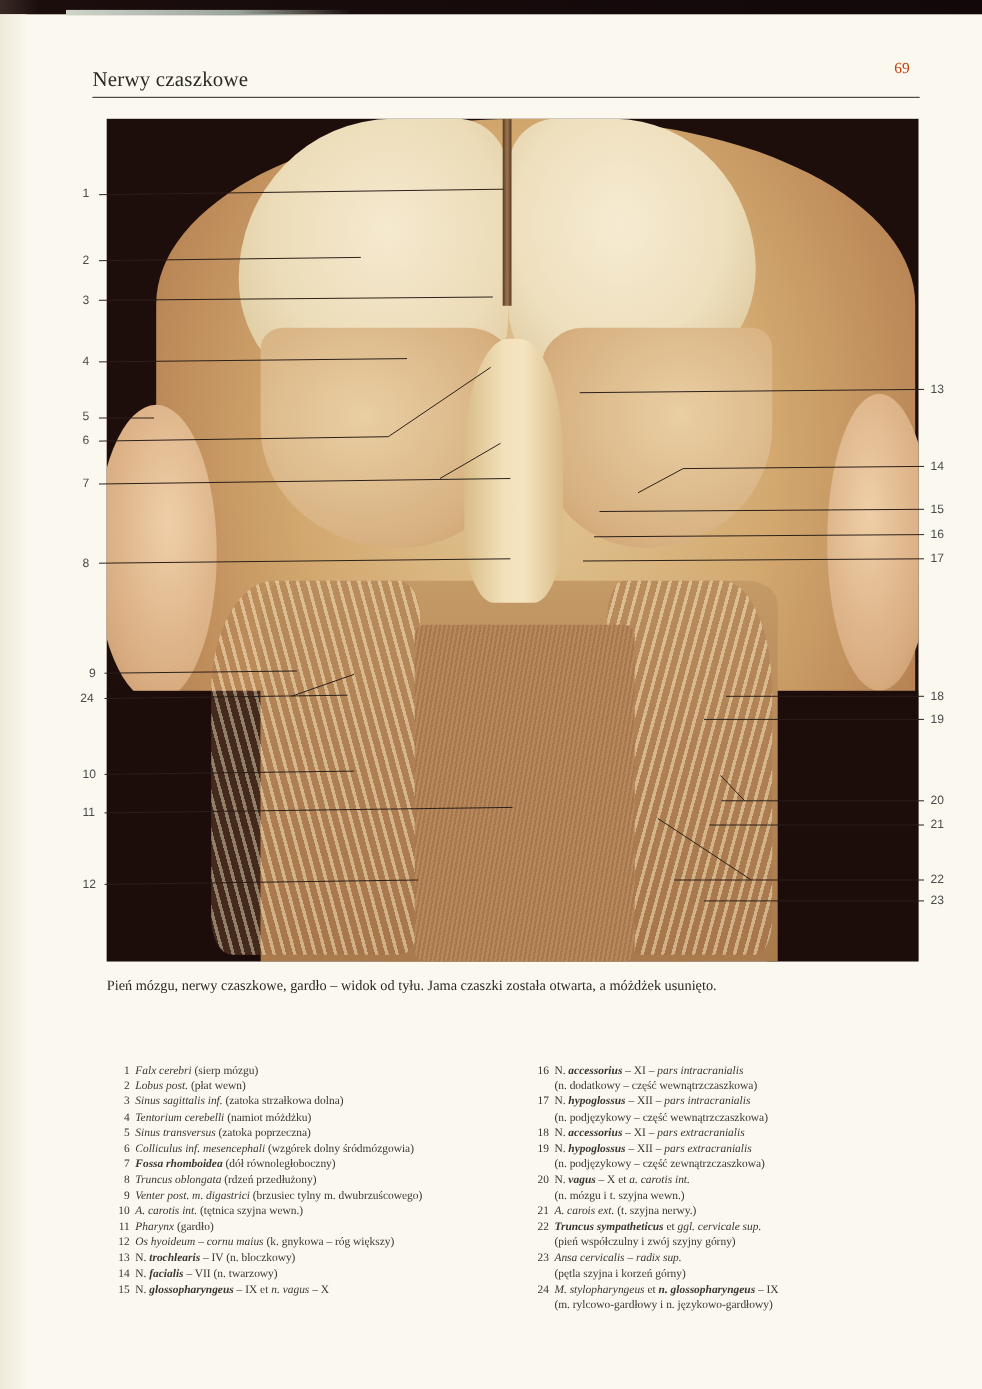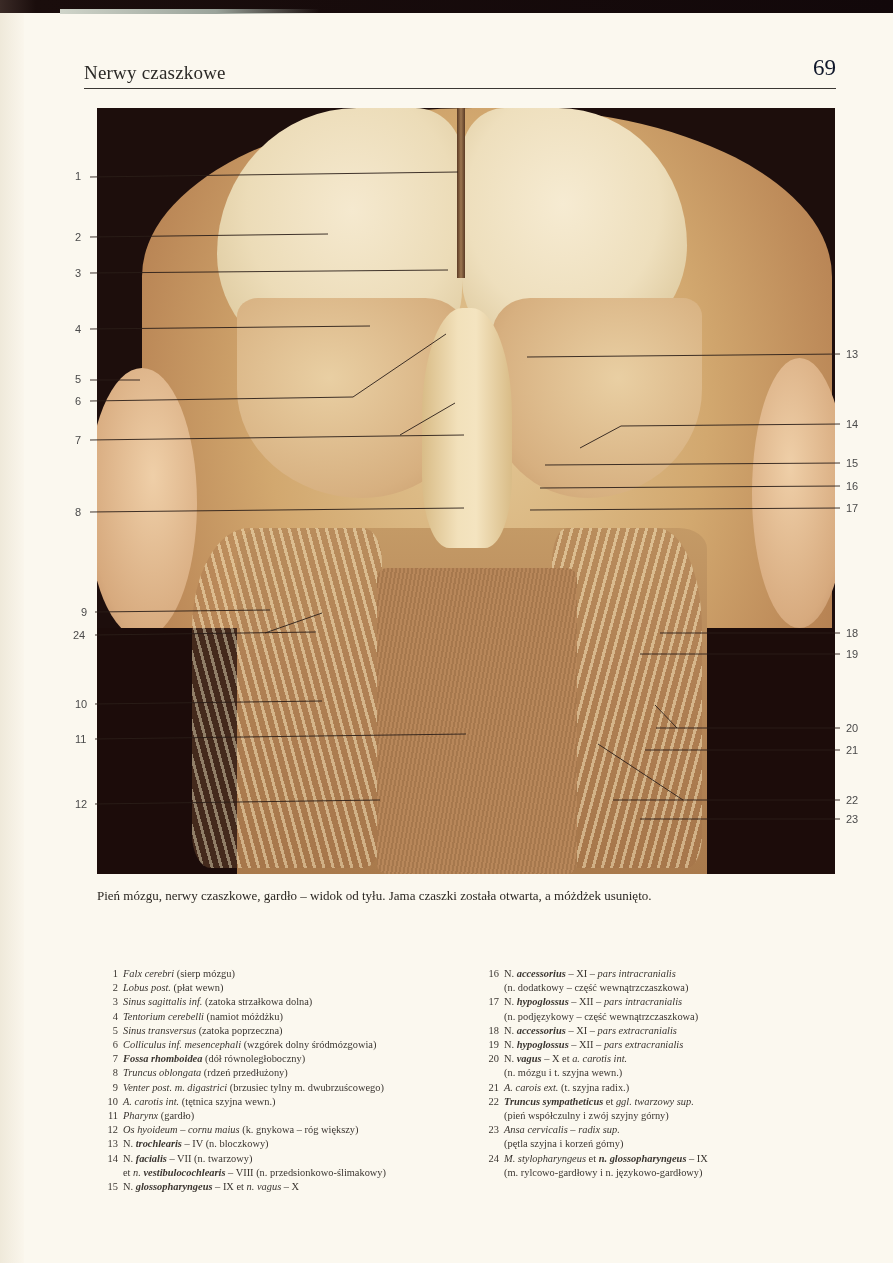--- a/index.html
+++ b/index.html
@@ -3,21 +3,21 @@
 <meta charset="utf-8">
 <style>
   html,body{margin:0;padding:0;}
   body{width:893px;height:1263px;position:relative;overflow:hidden;background:#fbf8ef;font-family:"DejaVu Serif",serif;color:#2a2622;}
   .topband{position:absolute;left:0;top:0;width:893px;height:13px;background:linear-gradient(90deg,#3a2a26 0%,#1a0d0c 4%,#12080a 100%);}
   .topband:after{content:"";position:absolute;left:60px;top:9px;width:260px;height:5px;background:linear-gradient(90deg,#cfd4c9,#9aa39a 60%,rgba(0,0,0,0));}
   .gutter{position:absolute;left:0;top:13px;width:24px;height:1250px;background:linear-gradient(90deg,#efe9da,#faf6ec);}
   .page{position:absolute;left:0;top:13px;width:893px;height:1250px;}
 
   .header-title{position:absolute;left:84px;top:62px;font-family:"Liberation Serif",serif;font-size:19px;color:#2b2926;letter-spacing:0.2px;}
-  .page-num{position:absolute;left:813px;top:55px;font-family:"Liberation Serif",serif;font-size:23px;color:#0f172a;}
+  .page-num{position:absolute;left:813px;top:55px;font-family:"Liberation Serif",serif;font-size:14px;color:#c2410c;}
   .header-rule{position:absolute;left:84px;top:88px;width:752px;height:1px;background:#3a3733;}
 
   .figure{position:absolute;left:97px;top:108px;width:738px;height:766px;overflow:hidden;background:#1d0e0c;}
   .layer{position:absolute;}
   .skull{left:45px;top:0;width:690px;height:766px;border-radius:48% 48% 30% 30% / 22% 22% 10% 10%;
     background:radial-gradient(ellipse at 50% 40%,#e3c795 0%,#d2a86f 45%,#b98555 75%,#9d6a42 100%);}
   .brain-l{left:120px;top:0;width:245px;height:255px;border-radius:60% 20% 30% 45%;
     background:radial-gradient(ellipse at 55% 40%,#f5e9cf 0%,#ecdcb8 55%,#d8c294 100%);}
   .brain-r{left:365px;top:0;width:225px;height:240px;border-radius:20% 60% 45% 30%;
     background:radial-gradient(ellipse at 45% 40%,#f6ebd2 0%,#eedfbd 55%,#d6bf8f 100%);}
@@ -194,24 +194,20 @@
     </div>
     <div class="item">
       <span class="n">13</span>
       <span class="t"><span>N. </span><span class="bi">trochlearis</span><span> – IV </span><span class="bd">(n. bloczkowy)</span></span>
     </div>
     <div class="item">
       <span class="n">14</span>
       <span class="t"><span>N. </span><span class="bi">facialis</span><span> – VII </span><span class="bd">(n. twarzowy)</span></span>
     </div>
     <div class="item">
-      <span class="n"></span>
-      <span class="t"><span>et </span><span class="it">n. </span><span class="bi">vestibulocochlearis</span><span> – VIII </span><span class="bd">(n. przedsionkowo-ślimakowy)</span></span>
-    </div>
-    <div class="item">
       <span class="n">15</span>
       <span class="t"><span>N. </span><span class="bi">glossopharyngeus</span><span> – IX et </span><span class="it">n. vagus</span><span> – X</span></span>
     </div>
   </div>
 <div class="legend right" id="legend-right">
     <div class="item">
       <span class="n">16</span>
       <span class="t"><span>N. </span><span class="bi">accessorius</span><span> – XI – </span><span class="it">pars intracranialis</span></span>
     </div>
     <div class="item">
@@ -228,34 +224,38 @@
     </div>
     <div class="item">
       <span class="n">18</span>
       <span class="t"><span>N. </span><span class="bi">accessorius</span><span> – XI – </span><span class="it">pars extracranialis</span></span>
     </div>
     <div class="item">
       <span class="n">19</span>
       <span class="t"><span>N. </span><span class="bi">hypoglossus</span><span> – XII – </span><span class="it">pars extracranialis</span></span>
     </div>
     <div class="item">
+      <span class="n"></span>
+      <span class="t"><span class="bd">(n. podjęzykowy</span><span> – część zewnątrzczaszkowa)</span></span>
+    </div>
+    <div class="item">
       <span class="n">20</span>
       <span class="t"><span>N. </span><span class="bi">vagus</span><span> – X et </span><span class="it">a. carotis int.</span></span>
     </div>
     <div class="item">
       <span class="n"></span>
       <span class="t"><span class="bd">(n. mózgu</span><span> i t. szyjna wewn.)</span></span>
     </div>
     <div class="item">
       <span class="n">21</span>
-      <span class="t"><span class="it">A. carois ext.</span><span> (t. szyjna radix.)</span></span>
+      <span class="t"><span class="it">A. carois ext.</span><span> (t. szyjna nerwy.)</span></span>
     </div>
     <div class="item">
       <span class="n">22</span>
-      <span class="t"><span class="bi">Truncus sympatheticus</span><span> et </span><span class="it">ggl. twarzowy sup.</span></span>
+      <span class="t"><span class="bi">Truncus sympatheticus</span><span> et </span><span class="it">ggl. cervicale sup.</span></span>
     </div>
     <div class="item">
       <span class="n"></span>
       <span class="t"><span class="bd">(pień współczulny</span><span> i zwój szyjny górny)</span></span>
     </div>
     <div class="item">
       <span class="n">23</span>
       <span class="t"><span class="it">Ansa cervicalis – radix sup.</span></span>
     </div>
     <div class="item">

